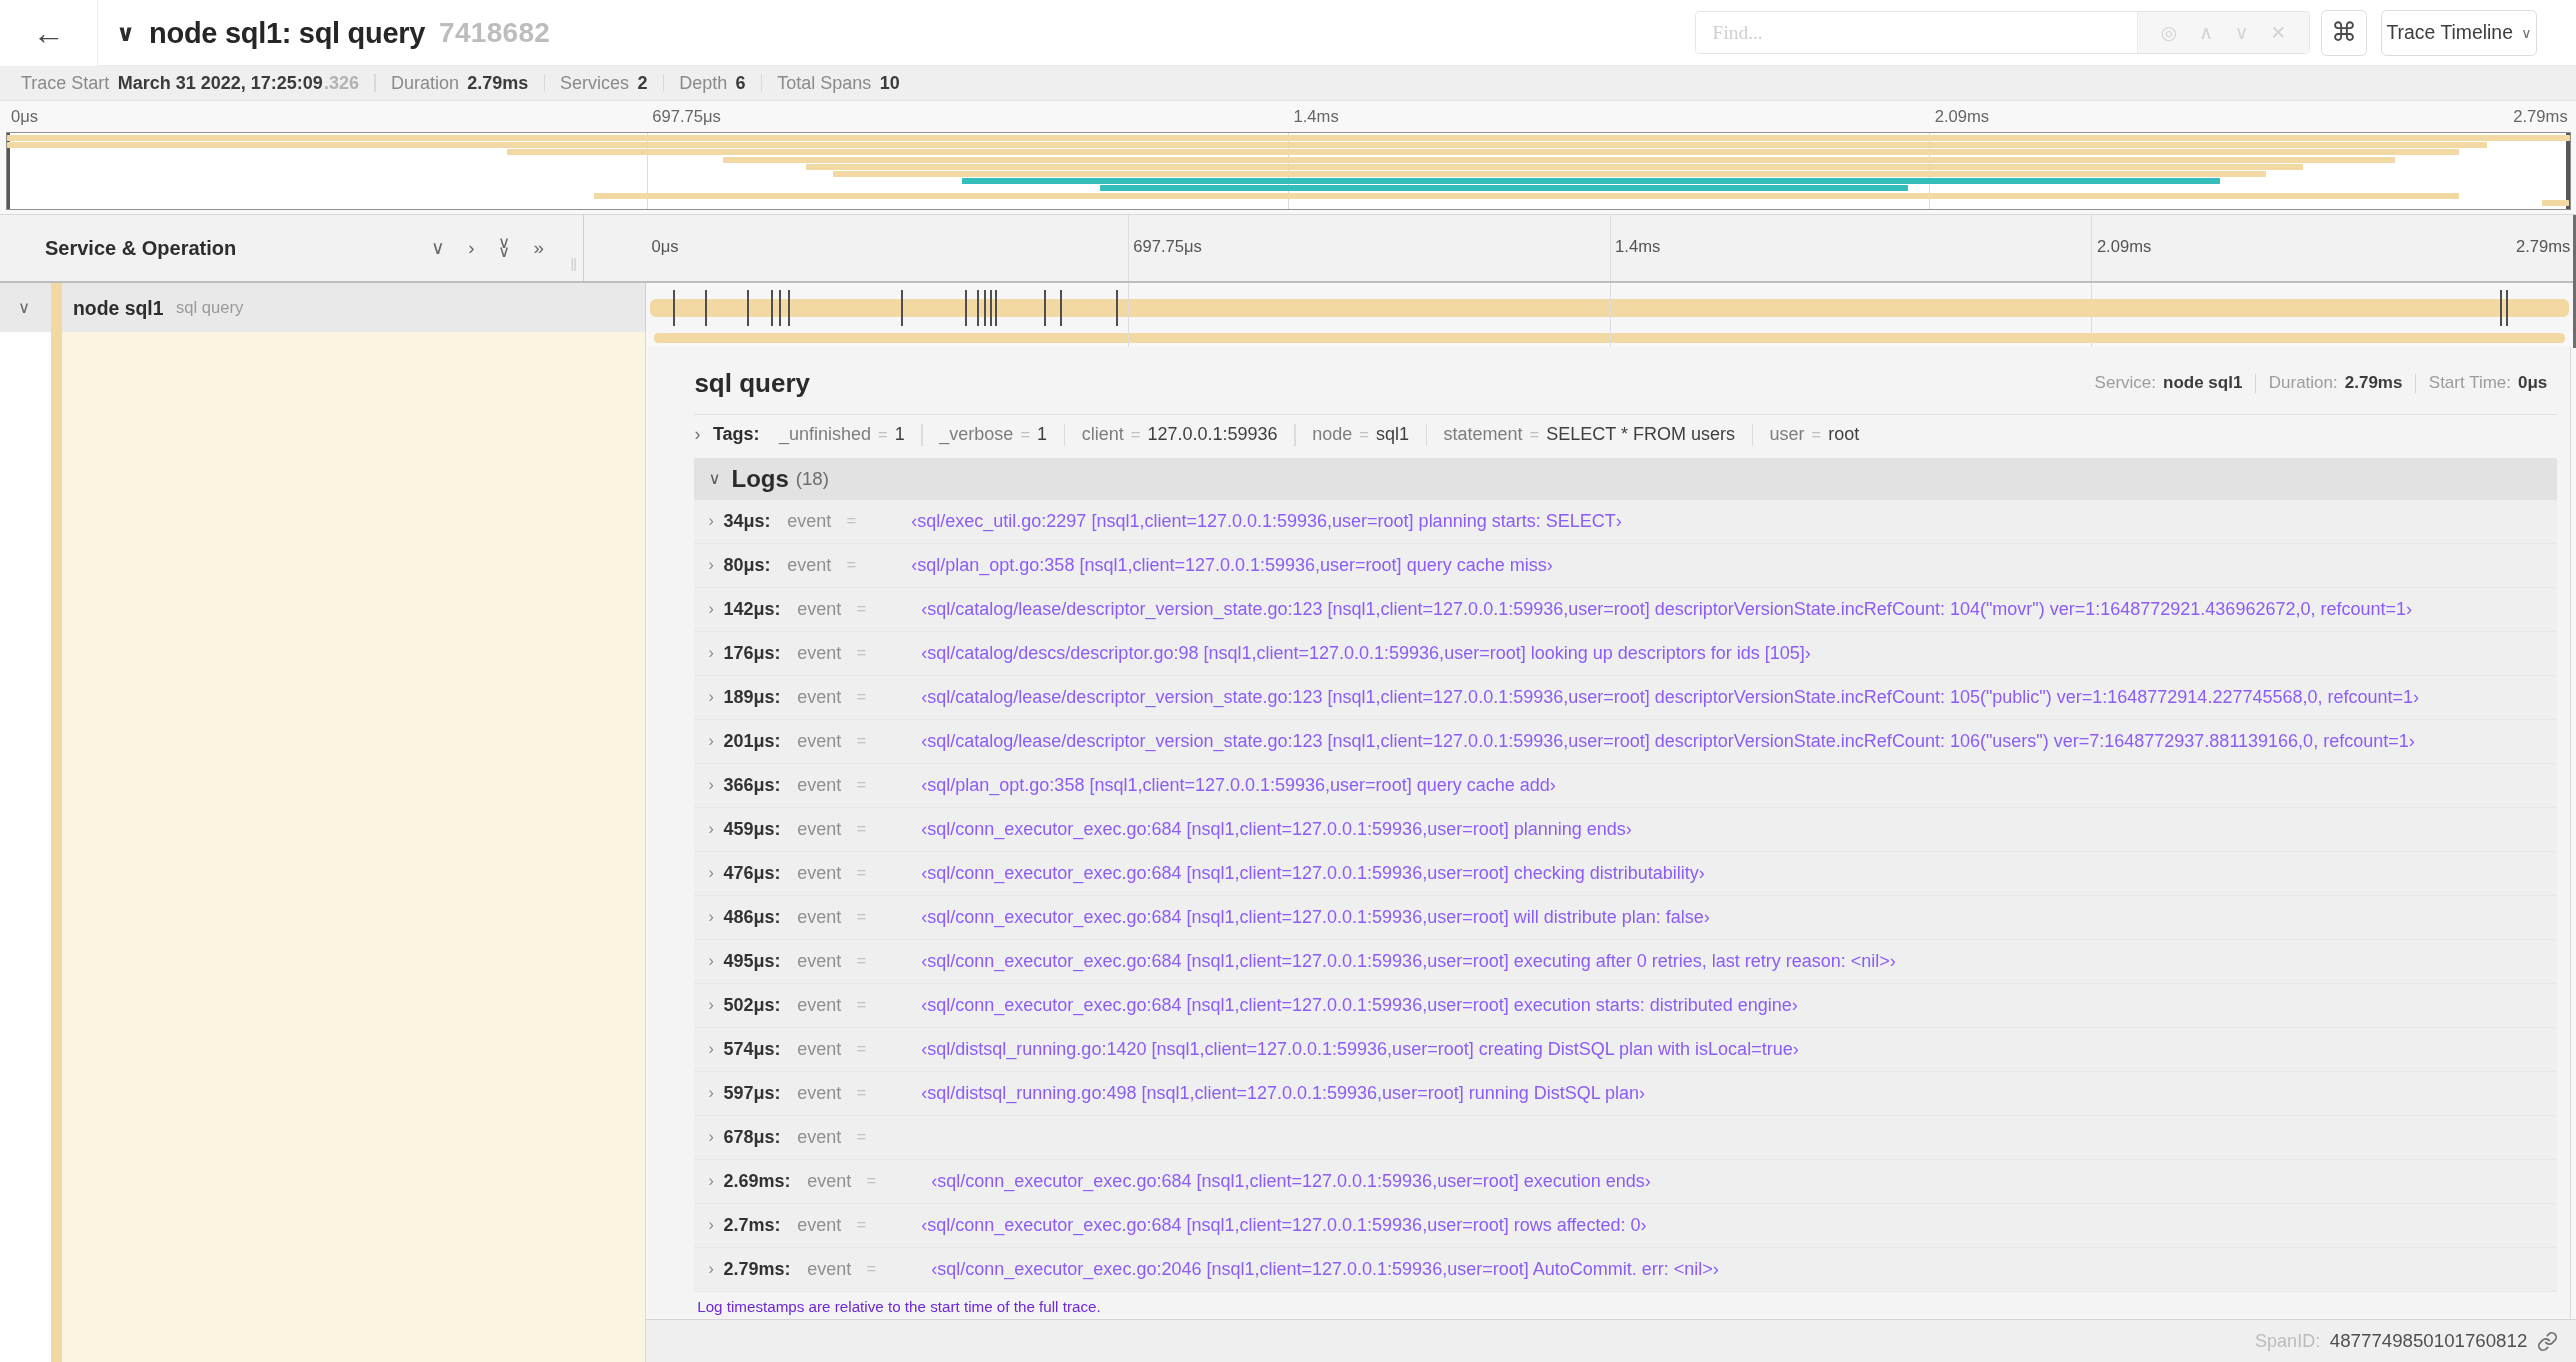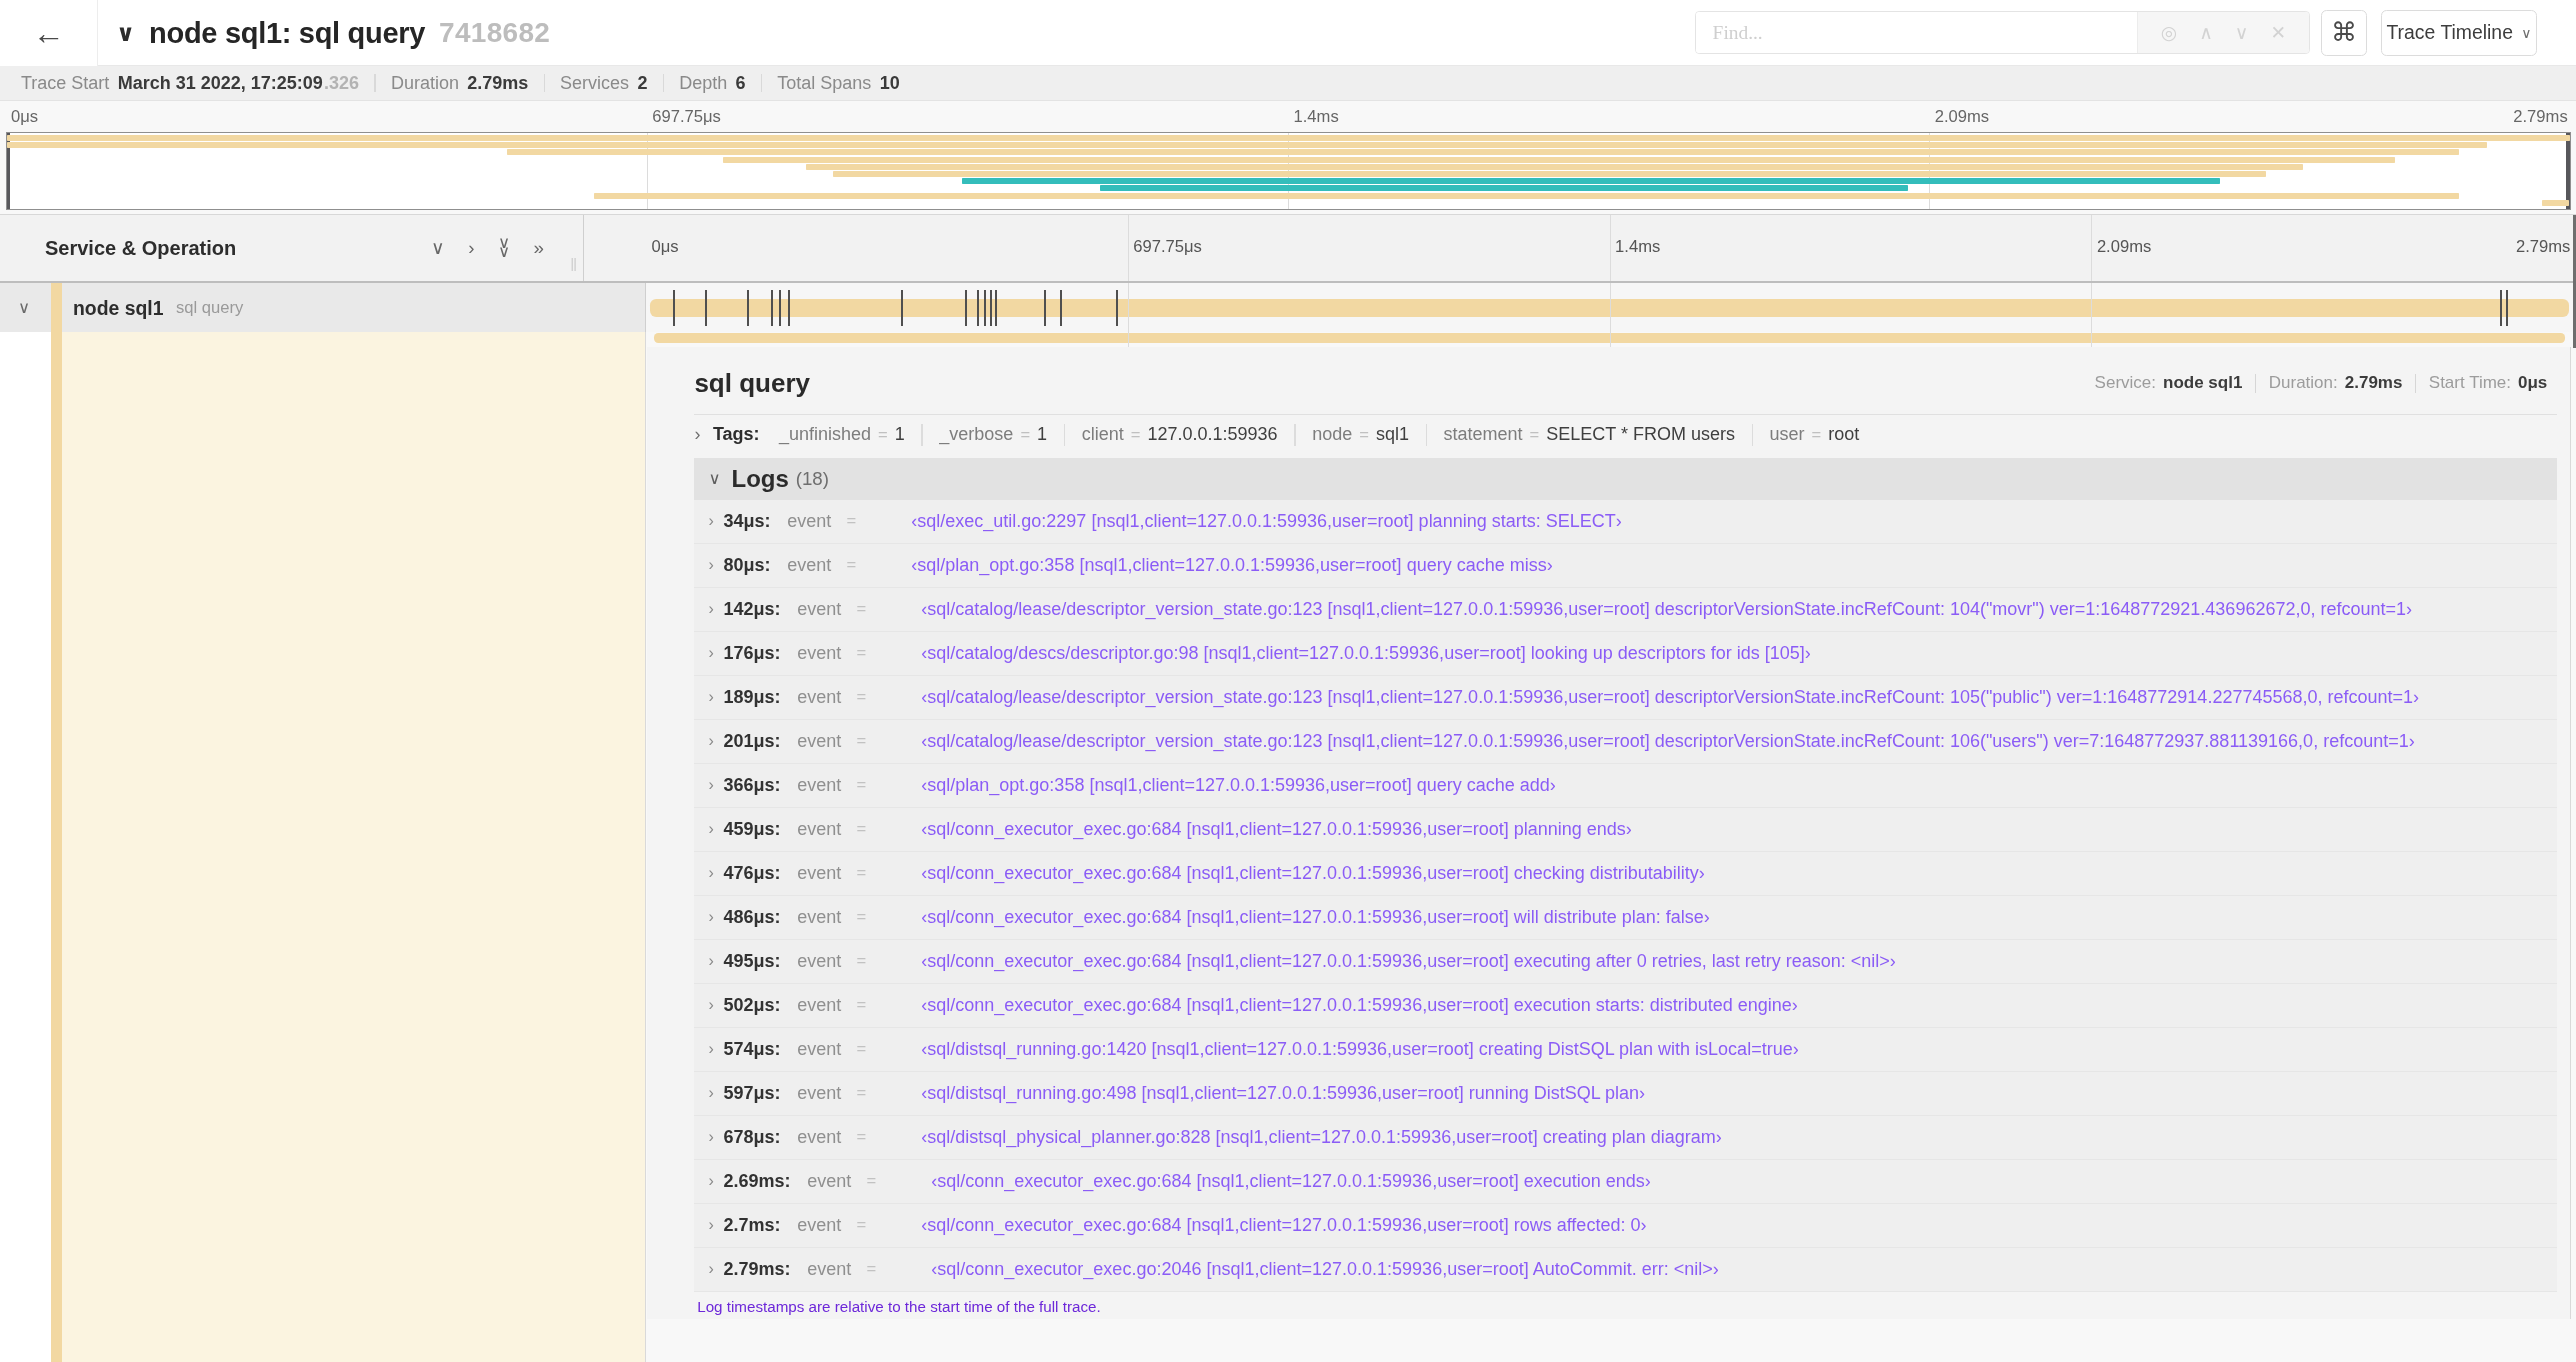--- a/index.html
+++ b/index.html
@@ -458,21 +458,20 @@
               <span class="lr-time">597μs:</span>
               <span class="lr-key">event</span>
               <span class="lr-eq">=</span>
               <span class="lr-value">‹sql/distsql_running.go:498 [nsql1,client=127.0.0.1:59936,user=root] running DistSQL plan›</span>
             </div>
             <div class="log-row">
               <span class="lr-chevron">›</span>
               <span class="lr-time">678μs:</span>
               <span class="lr-key">event</span>
               <span class="lr-eq">=</span>
-              <span class="lr-value">‹sql/distsql_physical_planner.go:828 [nsql1,client=127.0.0.1:59936,user=root] creating plan diagram›</span>
             </div>
             <div class="log-row">
               <span class="lr-chevron">›</span>
               <span class="lr-time">2.69ms:</span>
               <span class="lr-key">event</span>
               <span class="lr-eq">=</span>
               <span class="lr-value">‹sql/conn_executor_exec.go:684 [nsql1,client=127.0.0.1:59936,user=root] execution ends›</span>
             </div>
             <div class="log-row">
               <span class="lr-chevron">›</span>
@@ -486,15 +485,25 @@
               <span class="lr-time">2.79ms:</span>
               <span class="lr-key">event</span>
               <span class="lr-eq">=</span>
               <span class="lr-value">‹sql/conn_executor_exec.go:2046 [nsql1,client=127.0.0.1:59936,user=root] AutoCommit. err: &lt;nil&gt;›</span>
             </div>
           </div>
         <div class="log-footer">Log timestamps are relative to the start time of the full trace.</div>
       </div>
     </div>
 
+    <div class="spanid-strip">
+      <span class="spanid-label">SpanID:</span>
+      <span class="spanid-value">4877749850101760812</span>
+      <span class="link-icon">
+        <svg width="21" height="21" viewBox="0 0 24 24" fill="none" stroke="#707070" stroke-width="2" stroke-linecap="round" stroke-linejoin="round">
+          <path d="M10 13a5 5 0 0 0 7.54.54l3-3a5 5 0 0 0-7.07-7.07l-1.72 1.71"></path>
+          <path d="M14 11a5 5 0 0 0-7.54-.54l-3 3a5 5 0 0 0 7.07 7.07l1.71-1.71"></path>
+        </svg>
+      </span>
+    </div>
   </div>
 </div>
 
 
 </body></html>

